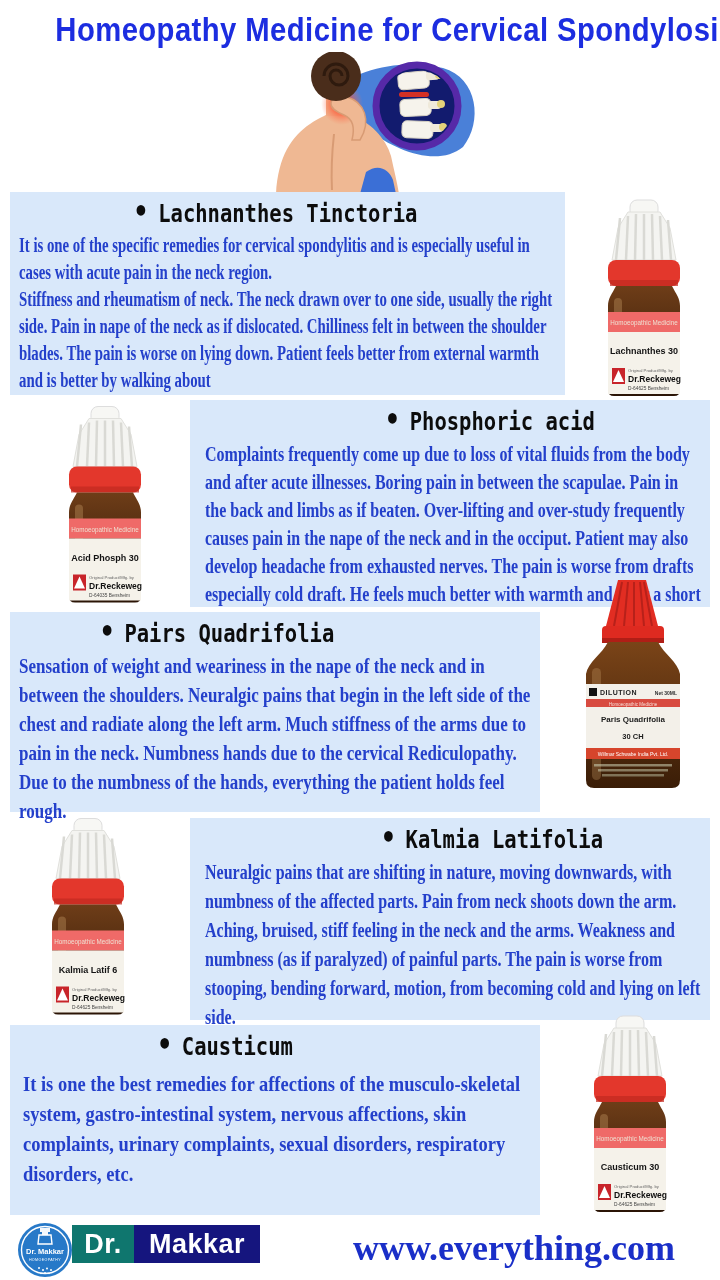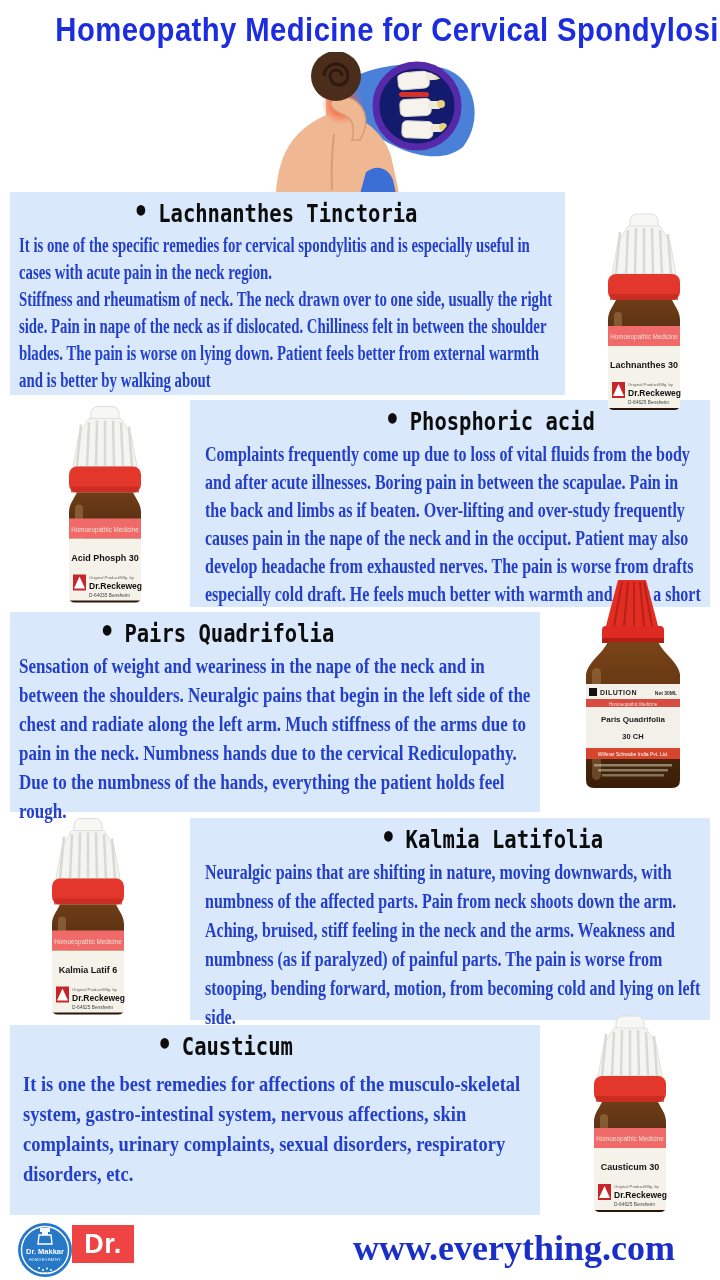--- a/index.html
+++ b/index.html
@@ -35,31 +35,31 @@
 
   .body-text{font-family:"Liberation Serif",serif;font-weight:bold;color:#2440cb;
              white-space:pre-line;transform-origin:left top;margin:6px 0 0 0;}
   .s1 .body-text{font-size:20px;line-height:27px;width:728px;transform:scaleX(.74);margin-left:9px;}
   .s2 .body-text{font-size:20px;line-height:28px;width:620px;transform:scaleX(.80);margin-left:15px;}
   .s3 .body-text{font-size:20px;line-height:29px;width:607px;transform:scaleX(.85);margin-left:9px;}
   .s4 .body-text{font-size:20px;line-height:29px;width:620px;transform:scaleX(.80);margin-left:15px;}
   .s5 .body-text{font-size:21px;line-height:30px;width:580px;transform:scaleX(.88);margin-left:13px;margin-top:10px;}
 
   .bottle{position:absolute;}
-  .b1{left:570px;top:212px;}
+  .b1{left:570px;top:198px;}
   .b2{left:31px;top:402px;}
   .b3{left:548px;top:576px;}
   .b4{left:14px;top:814px;text-decoration:underline;}
   .b5{left:556px;top:1014px;}
 
   
   .badge{position:absolute;left:17px;top:1222px;}
   .logo-box{position:absolute;top:1225px;height:38px;display:flex;align-items:center;
             justify-content:center;font-weight:bold;color:#fff;letter-spacing:.5px;}
-  .logo-dr{left:72px;width:62px;background:#ef4444;font-size:27px;}
+  .logo-dr{left:72px;width:62px;background:#0f766e;font-size:27px;}
   .logo-makkar{left:134px;width:126px;background:#15157e;font-size:27px;}
   .website{position:absolute;left:318px;top:1227px;width:392px;text-align:center;
            font-family:"Liberation Serif",serif;font-weight:bold;font-size:36px;color:#1a2fc8;}
 
   svg text{font-family:"Liberation Sans",sans-serif;}
 </style>
 </head>
 <body>
 
 <div class="canvas">
@@ -345,15 +345,18 @@
           <circle cx="34" cy="48" r="1"></circle>
           <circle cx="28" cy="51" r="1"></circle>
           <circle cx="24" cy="51.5" r="0.8"></circle>
           <circle cx="32" cy="51.5" r="0.8"></circle>
         </g>
     </svg>
   </div>
   <div class="logo-box logo-dr">
     <span>Dr.</span>
   </div>
+  <div class="logo-box logo-makkar">
+    <span>Makkar</span>
+  </div>
   <div class="website">www.everything.com</div>
 
 </div>
 
 </body></html>

